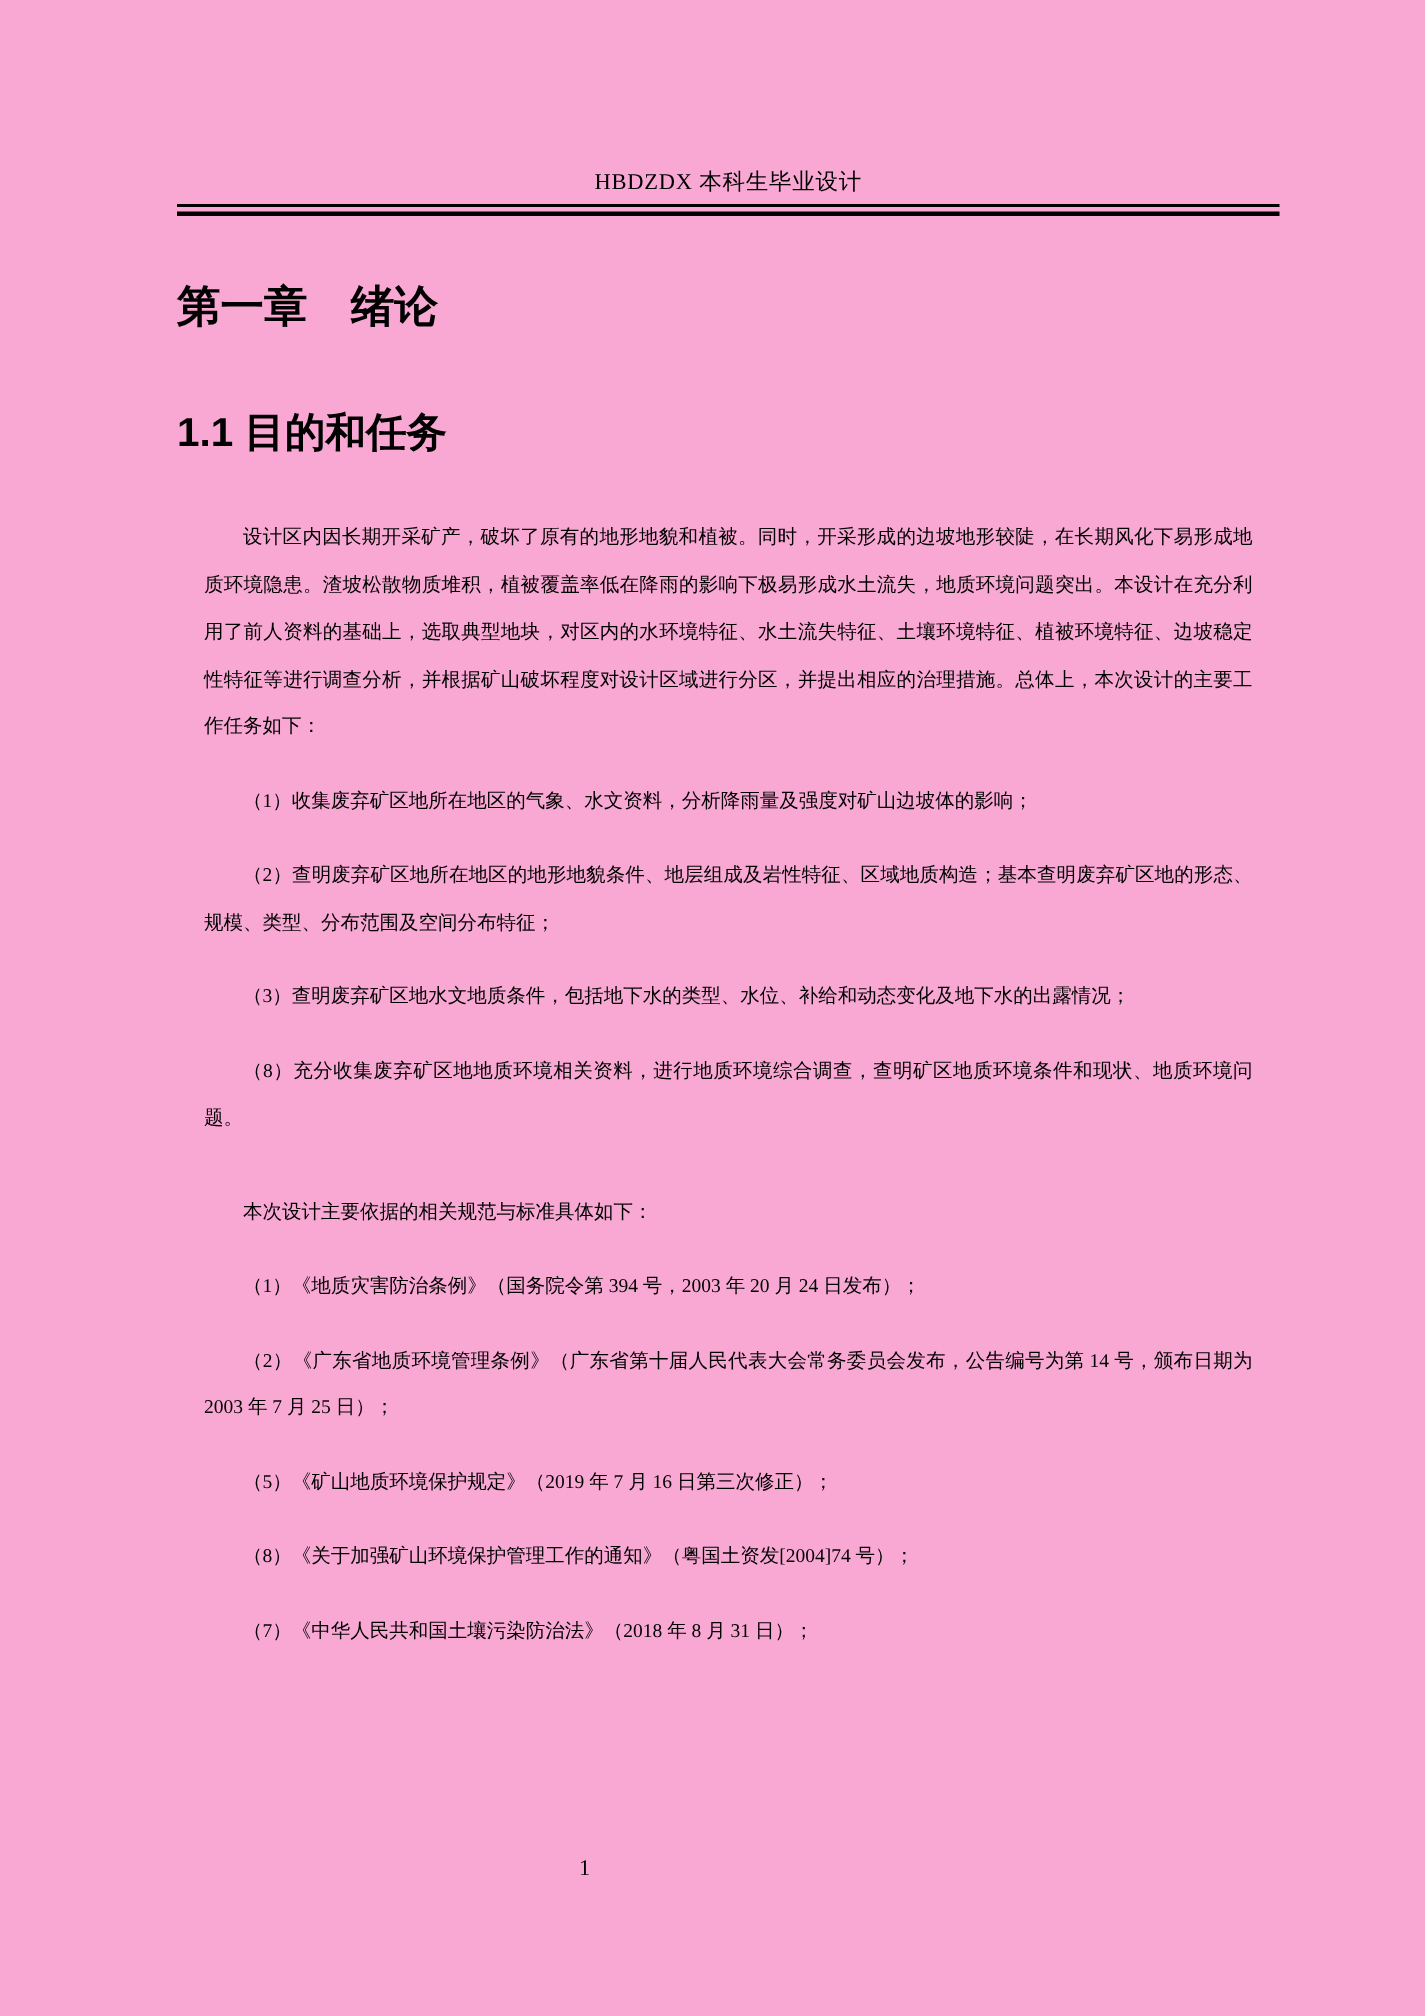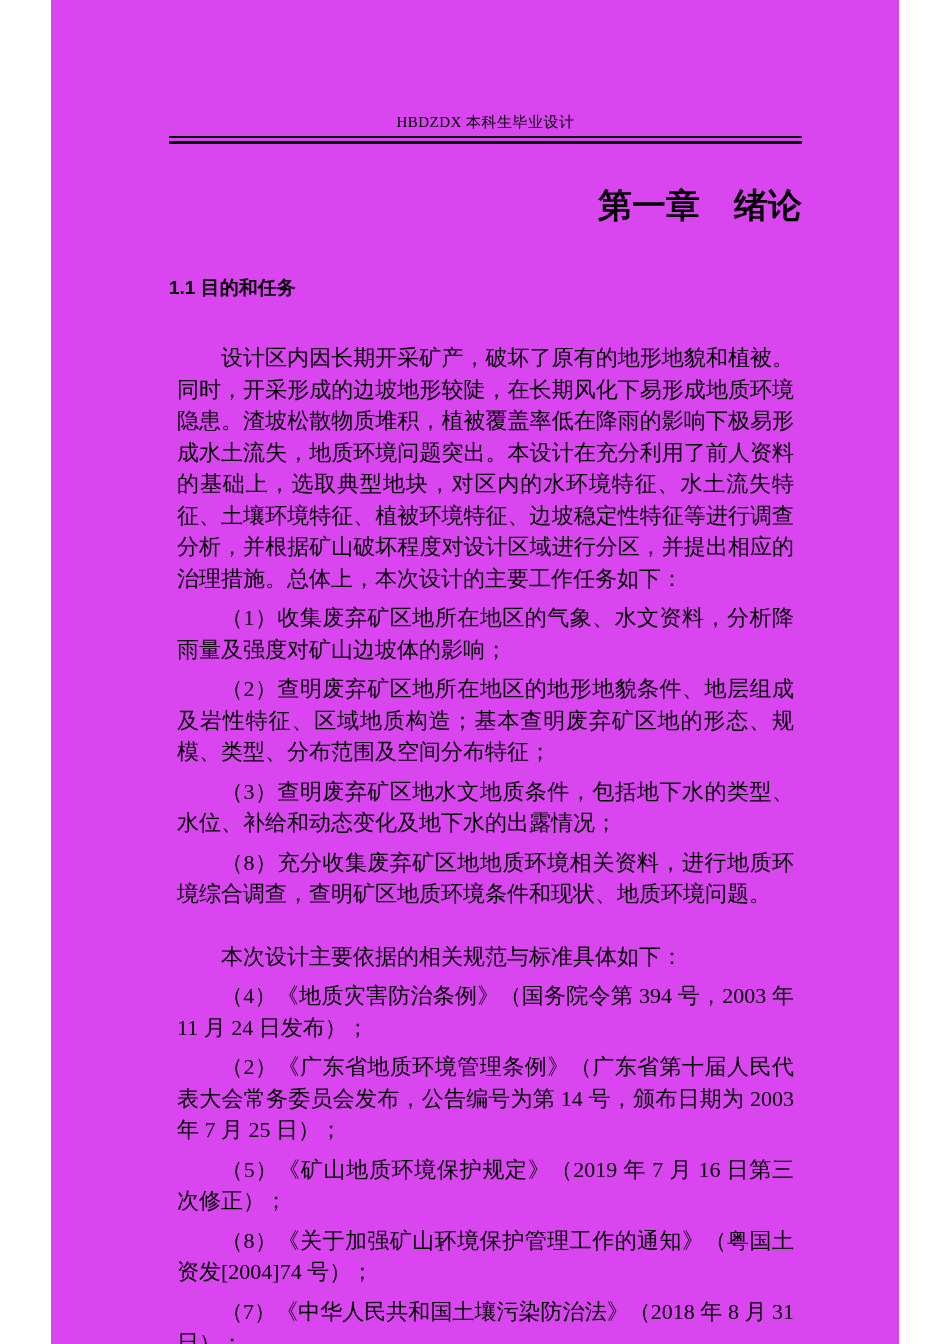--- a/index.html
+++ b/index.html
@@ -1,59 +1,59 @@
 <!DOCTYPE html>
 <html><head>
 <meta charset="utf-8">
 <style>
   html, body { margin:0; padding:0; background:#ffffff; }
   .page {
     position:relative;
-    width:848px; height:1344px;
+    width:950px; height:1344px;
     margin:0 auto;
-    background:#d946ef;
+    background:#f9a8d4;
     color:#000000;
     box-sizing:border-box;
     padding:112px 97px 0 118px;
     overflow:hidden;
     font-family:"Liberation Serif","DejaVu Serif",serif;
   }
   .doc-header {
     text-align:center;
     font-size:15px;
     line-height:20px;
     letter-spacing:0.5px;
   }
   .header-rule {
     margin-top:4px;
     height:3px;
     border-top:2px solid #000000;
     border-bottom:3px solid #000000;
   }
   .chapter-title {
     margin:46px 0 0 0;
-    text-align:right;
-    font-size:34px;
+    text-align:left;
+    font-size:29px;
     line-height:30px;
     font-weight:700;
     font-family:"Liberation Sans","DejaVu Sans",sans-serif;
   }
   .section-heading {
     margin:53px 0 0 0;
-    font-size:19px;
+    font-size:27px;
     line-height:30px;
     font-weight:700;
     font-family:"Liberation Sans","DejaVu Sans",sans-serif;
   }
   .section-heading.second { margin-top:17px; }
   .body-block { margin-top:39px; }
   .body-block.second { margin-top:31px; }
   .body-block p {
-    margin:8px;
-    font-size:22px;
+    margin:18px;
+    font-size:13px;
     line-height:31.5px;
     text-align:justify;
     text-indent:2em;
   }
   .page-number {
     position:absolute;
     left:386px; top:1236px;
     font-size:15px;
     line-height:20px;
   }
@@ -74,21 +74,21 @@
     <p>设计区内因长期开采矿产，破坏了原有的地形地貌和植被。同时，开采形成的边坡地形较陡，在长期风化下易形成地质环境隐患。渣坡松散物质堆积，植被覆盖率低在降雨的影响下极易形成水土流失，地质环境问题突出。本设计在充分利用了前人资料的基础上，选取典型地块，对区内的水环境特征、水土流失特征、土壤环境特征、植被环境特征、边坡稳定性特征等进行调查分析，并根据矿山破坏程度对设计区域进行分区，并提出相应的治理措施。总体上，本次设计的主要工作任务如下：</p>
     <p>（1）收集废弃矿区地所在地区的气象、水文资料，分析降雨量及强度对矿山边坡体的影响；</p>
     <p>（2）查明废弃矿区地所在地区的地形地貌条件、地层组成及岩性特征、区域地质构造；基本查明废弃矿区地的形态、规模、类型、分布范围及空间分布特征；</p>
     <p>（3）查明废弃矿区地水文地质条件，包括地下水的类型、水位、补给和动态变化及地下水的出露情况；</p>
     <p>（8）充分收集废弃矿区地地质环境相关资料，进行地质环境综合调查，查明矿区地质环境条件和现状、地质环境问题。</p>
   </div>
 
 
   <div class="body-block second">
     <p>本次设计主要依据的相关规范与标准具体如下：</p>
-    <p>（4）《地质灾害防治条例》（国务院令第 394 号，2003 年 11 月 24 日发布）；</p>
+    <p>（1）《地质灾害防治条例》（国务院令第 394 号，2003 年 20 月 24 日发布）；</p>
     <p>（2）《广东省地质环境管理条例》（广东省第十届人民代表大会常务委员会发布，公告编号为第 14 号，颁布日期为 2003 年 7 月 25 日）；</p>
     <p>（5）《矿山地质环境保护规定》（2019 年 7 月 16 日第三次修正）；</p>
     <p>（8）《关于加强矿山环境保护管理工作的通知》（粤国土资发[2004]74 号）；</p>
     <p>（7）《中华人民共和国土壤污染防治法》（2018 年 8 月 31 日）；</p>
   </div>
 
   <div class="page-number">1</div>
 
 </div>
 

